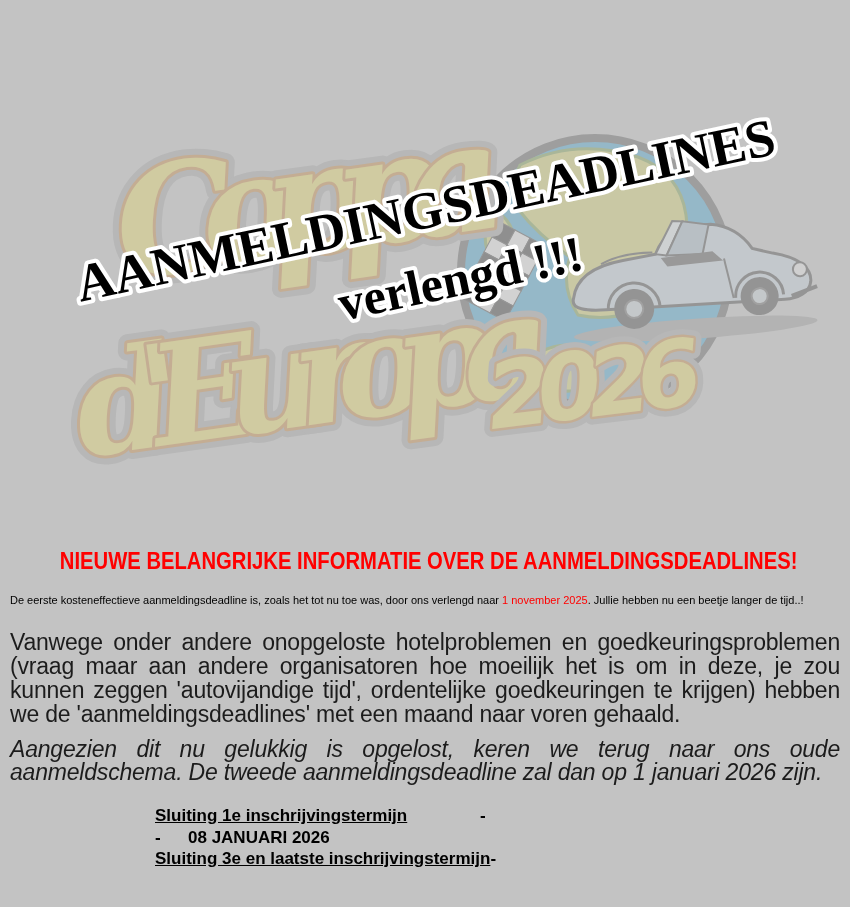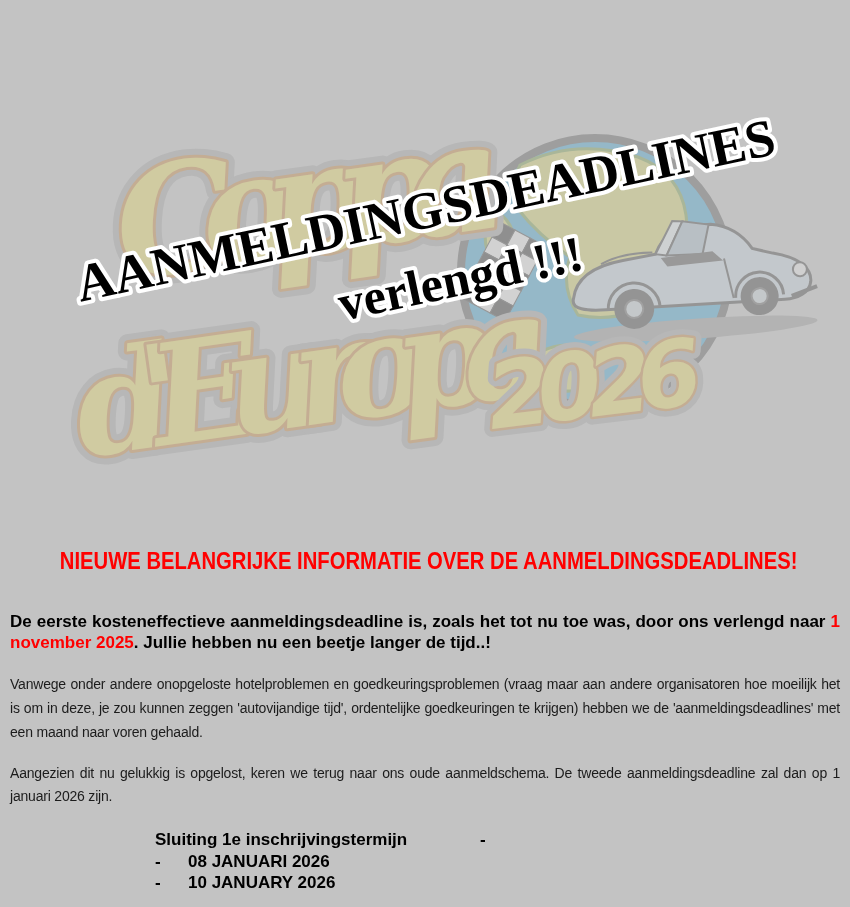--- a/index.html
+++ b/index.html
@@ -50,47 +50,47 @@
     font-size: 23px;
     font-weight: bold;
     text-align: center;
     white-space: nowrap;
     transform: scaleX(0.88);
     transform-origin: 50% 50%;
     margin: 8px 0 0 0;
     letter-spacing: 0px;
   }
   .p-bold {
-    font-weight: bold;
-    font-size: 17px;
+    font-weight: normal;
+    font-size: 11px;
     line-height: 21px;
     text-align: justify;
-    margin: 36px 0 0 0;
+    margin: 15px 0 0 0;
     color: #000;
   }
   .red { color: #ff0000; }
   .p-light {
-    font-size: 14px;
+    font-size: 23px;
     line-height: 24px;
     text-align: justify;
     margin: 19px 0 0 0;
     color: #1c1c1c;
     letter-spacing: -0.2px;
     hyphens: manual;
   }
-  .p-light.second { margin-top: 18px; line-height: 23px; }
+  .p-light.second { margin-top: 12px; line-height: 23px; font-style: italic; }
 
   .schedule {
     margin: 21px 0 0 145px;
     font-weight: bold;
     font-size: 17px;
     line-height: 21.5px;
   }
   .srow { display: flex; }
-  .slabel { min-width: 325px; }
+  .slabel { min-width: 325px; text-decoration: underline; }
   .ssep   { width: 33px; }
 </style>
 </head>
 <body>
 
 <div class="banner">
 
   <svg width="850" height="540" viewBox="0 0 850 540">
     <g opacity="0.30">
 
@@ -177,18 +177,18 @@
       <span class="slabel">Sluiting 1e inschrijvingstermijn</span>
       <span class="ssep">-</span>
     </div>
 
     <div class="srow">
       <span class="ssep">-</span>
       <span class="sdate">08 JANUARI 2026</span>
     </div>
 
     <div class="srow">
+      <span class="slabel">Sluiting 3e en laatste inschrijvingstermijn</span>
       <span class="ssep">-</span>
-      <span class="sdate">10 JANUARY 2026</span>
     </div>
 
   </div>
 </div>
 
 </body></html>

